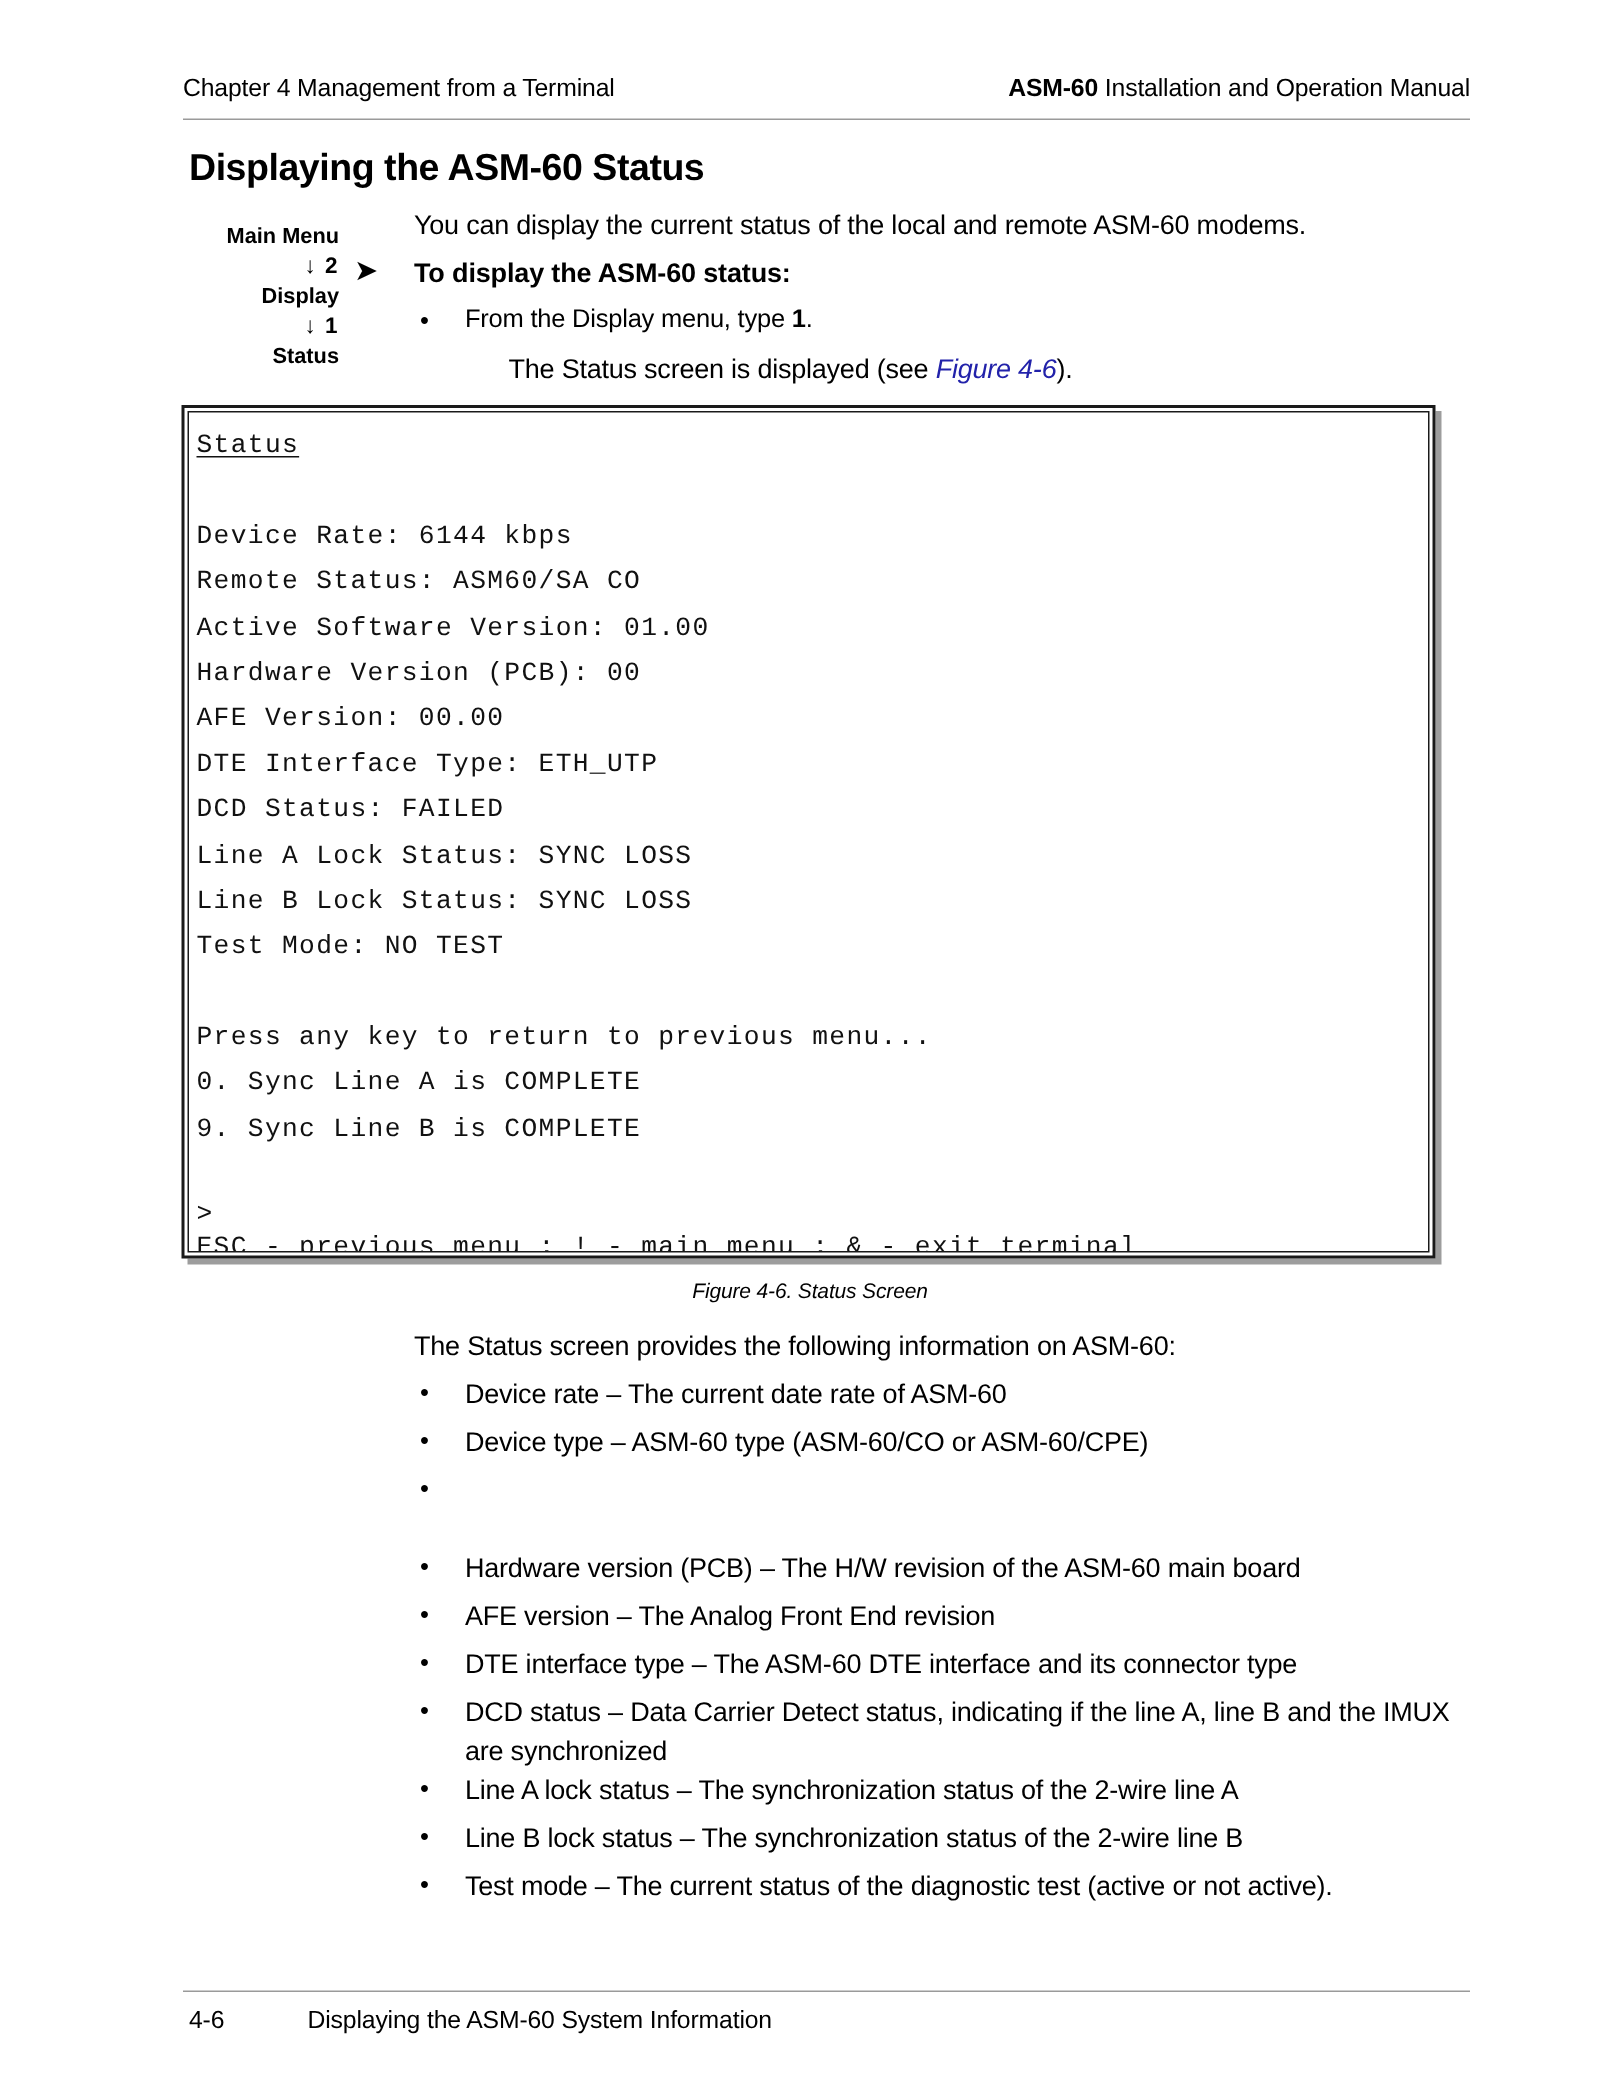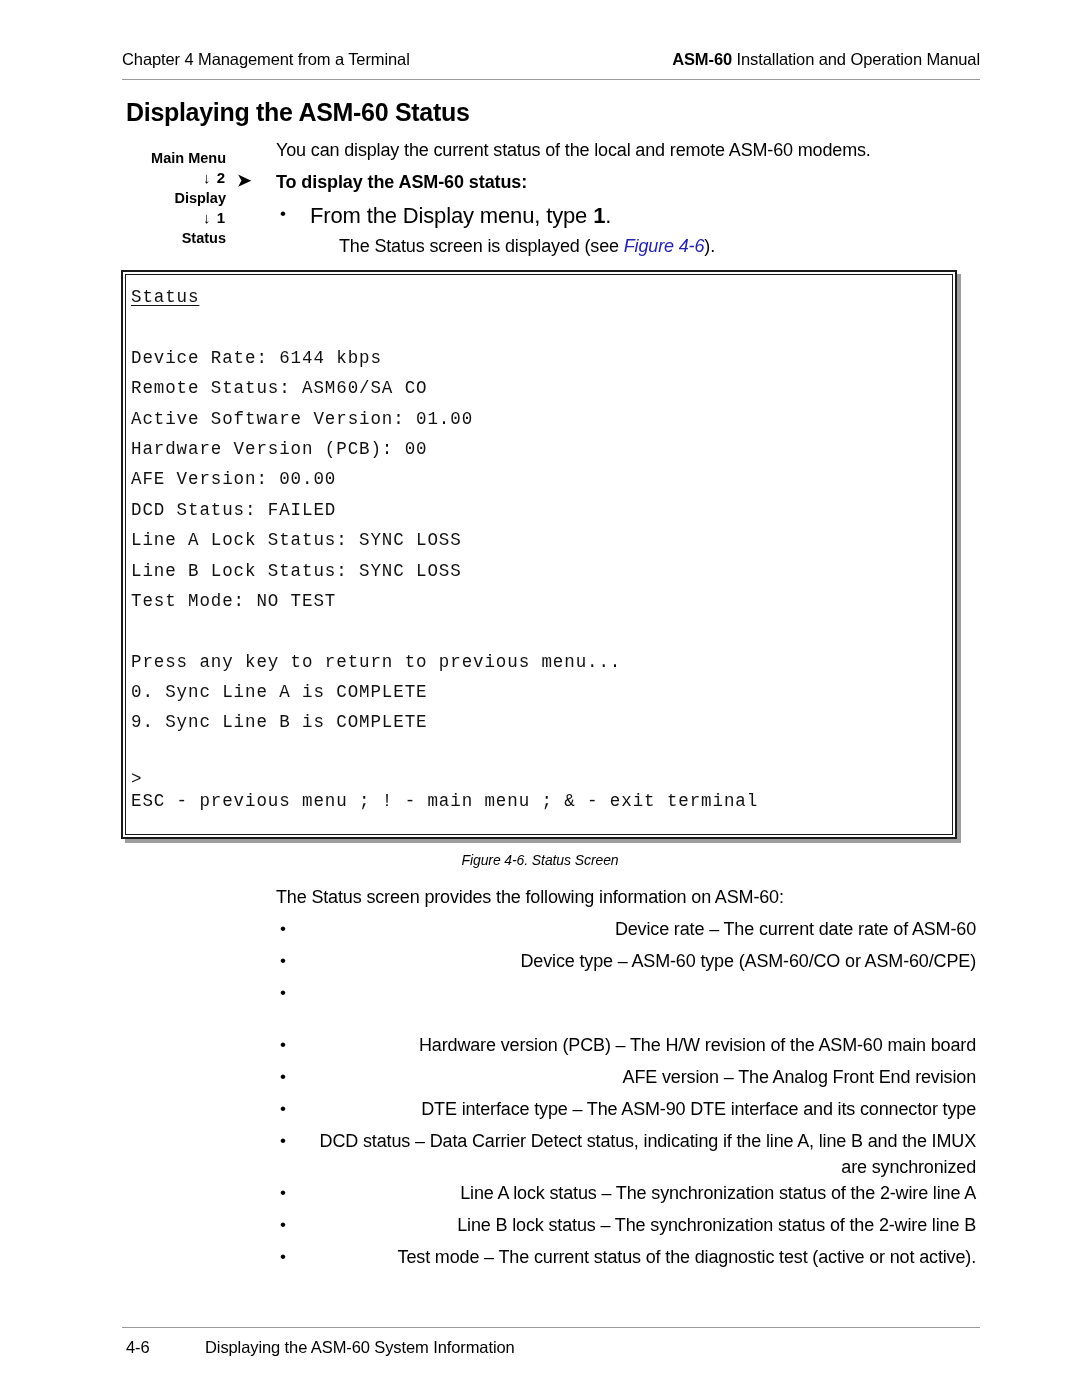--- a/index.html
+++ b/index.html
@@ -122,21 +122,21 @@
     position: absolute;
     left: 280px;
     top: 203px;
     font-size: 17px;
     line-height: 1.3;
   }
   .step-text {
     position: absolute;
     left: 310px;
     top: 203px;
-    font-size: 22px;
+    font-size: 17px;
     letter-spacing: -0.15px;
     white-space: nowrap;
   }
   .step-text .b { font-weight: bold; }
   .step-sub {
     position: absolute;
     left: 339px;
     top: 236px;
     font-size: 18px;
     letter-spacing: -0.15px;
@@ -239,21 +239,20 @@
   }
   .bullet-row .dot {
     position: absolute;
     left: 4px;
     top: 0px;
     font-size: 17px;
     line-height: 26px;
   }
   .bullet-row .txt {
     display: block;
-    text-align: right;
   }
   .bullet-row.two-line { min-height: 52px; }
 
   
   .footer-rule {
     position: absolute;
     left: 122px;
     top: 1327px;
     width: 858px;
     height: 1px;
@@ -309,20 +308,21 @@
   <div class="term-frame">
     <div class="term-inner">
       <div class="term-text">
         <div class="term-line underline"><span>Status</span></div>
         <div class="term-line blank"></div>
         <div class="term-line">Device Rate: 6144 kbps</div>
         <div class="term-line">Remote Status: ASM60/SA CO</div>
         <div class="term-line">Active Software Version: 01.00</div>
         <div class="term-line">Hardware Version (PCB): 00</div>
         <div class="term-line">AFE Version: 00.00</div>
+        <div class="term-line">DTE Interface Type: ETH_UTP</div>
         <div class="term-line">DCD Status: FAILED</div>
         <div class="term-line">Line A Lock Status: SYNC LOSS</div>
         <div class="term-line">Line B Lock Status: SYNC LOSS</div>
         <div class="term-line">Test Mode: NO TEST</div>
         <div class="term-line blank"></div>
         <div class="term-line">Press any key to return to previous menu...</div>
         <div class="term-line">0. Sync Line A is COMPLETE</div>
         <div class="term-line">9. Sync Line B is COMPLETE</div>
         <div class="term-line blank"></div>
         <div class="term-line tight">&gt;</div>
@@ -351,21 +351,21 @@
     <div class="bullet-row">
         <span class="dot">•</span>
         <span class="txt">Hardware version (PCB) – The H/W revision of the ASM-60 main board</span>
       </div>
     <div class="bullet-row">
         <span class="dot">•</span>
         <span class="txt">AFE version – The Analog Front End revision</span>
       </div>
     <div class="bullet-row">
         <span class="dot">•</span>
-        <span class="txt">DTE interface type – The ASM-90 DTE interface and its connector type</span>
+        <span class="txt">DTE interface type – The ASM-60 DTE interface and its connector type</span>
       </div>
     <div class="bullet-row two-line">
         <span class="dot">•</span>
         <span class="txt">DCD status – Data Carrier Detect status, indicating if the line A, line B and the IMUX are synchronized</span>
       </div>
     <div class="bullet-row">
         <span class="dot">•</span>
         <span class="txt">Line A lock status – The synchronization status of the 2-wire line A</span>
       </div>
     <div class="bullet-row">

